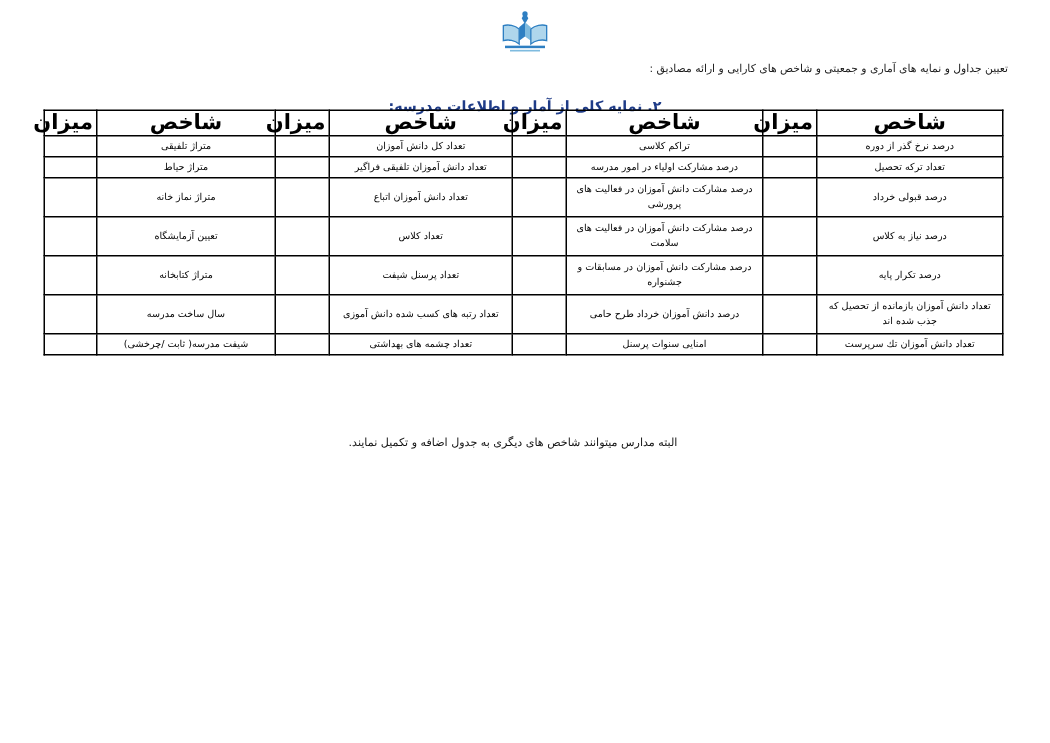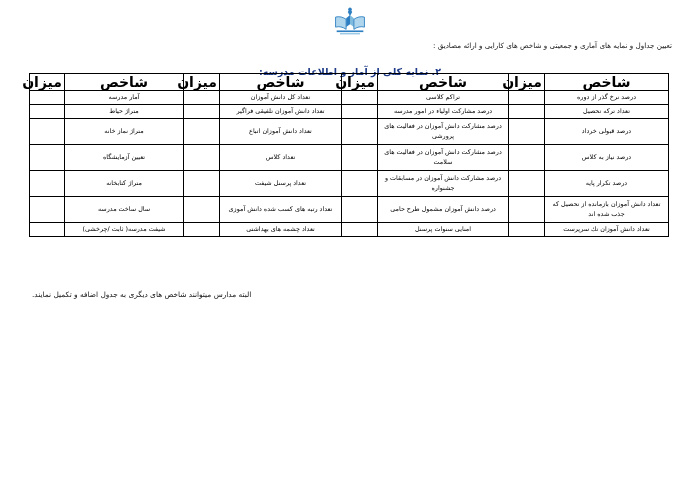--- a/index.html
+++ b/index.html
@@ -116,23 +116,23 @@
   col.c-val-4 { width: 35px; }
 
   tr.r-h1 td { height: 14px; }
   tr.r-h1b td { height: 14px; }
   tr.r-h2 td { height: 26px; }
 
   
   .footer-note {
     position: absolute;
     top: 289px;
-    right: 24px;
+    right: 36px;
     width: 644px;
-    text-align: left;
+    text-align: center;
     font-size: 7.4px;
     color: #141414;
     line-height: 11px;
     direction: rtl;
   }
 </style>
 </head>
 <body>
 
 <div class="page">
@@ -181,21 +181,21 @@
         </tr>
       </thead>
       <tbody>
         <tr class="r-h1">
           <td class="idx">درصد نرخ گذر از دوره</td>
           <td class="val"></td>
           <td class="idx">تراکم کلاسی</td>
           <td class="val"></td>
           <td class="idx">تعداد کل دانش آموزان</td>
           <td class="val"></td>
-          <td class="idx">آمار مدرسه</td>
+          <td class="idx">متراژ تلفیقی</td>
           <td class="val"></td>
         </tr>
         <tr class="r-h1b">
           <td class="idx">تعداد ترکه تحصیل</td>
           <td class="val"></td>
           <td class="idx">درصد مشارکت اولیاء در امور مدرسه</td>
           <td class="val"></td>
           <td class="idx">تعداد دانش آموزان تلفیقی فراگیر</td>
           <td class="val"></td>
           <td class="idx">متراژ حیاط</td>
@@ -227,21 +227,21 @@
           <td class="idx">درصد مشارکت دانش آموزان در مسابقات و جشنواره</td>
           <td class="val"></td>
           <td class="idx">تعداد پرسنل شیفت</td>
           <td class="val"></td>
           <td class="idx">متراژ کتابخانه</td>
           <td class="val"></td>
         </tr>
         <tr class="r-h2">
           <td class="idx">تعداد دانش آموزان بازمانده از تحصیل که جذب شده اند</td>
           <td class="val"></td>
-          <td class="idx">درصد دانش آموزان مشمول طرح حامی</td>
+          <td class="idx">درصد دانش آموزان خرداد طرح حامی</td>
           <td class="val"></td>
           <td class="idx">تعداد رتبه های کسب شده دانش آموزی</td>
           <td class="val"></td>
           <td class="idx">سال ساخت مدرسه</td>
           <td class="val"></td>
         </tr>
         <tr class="r-h1">
           <td class="idx">تعداد دانش آموزان تك سرپرست</td>
           <td class="val"></td>
           <td class="idx">امنایی سنوات پرسنل</td>

